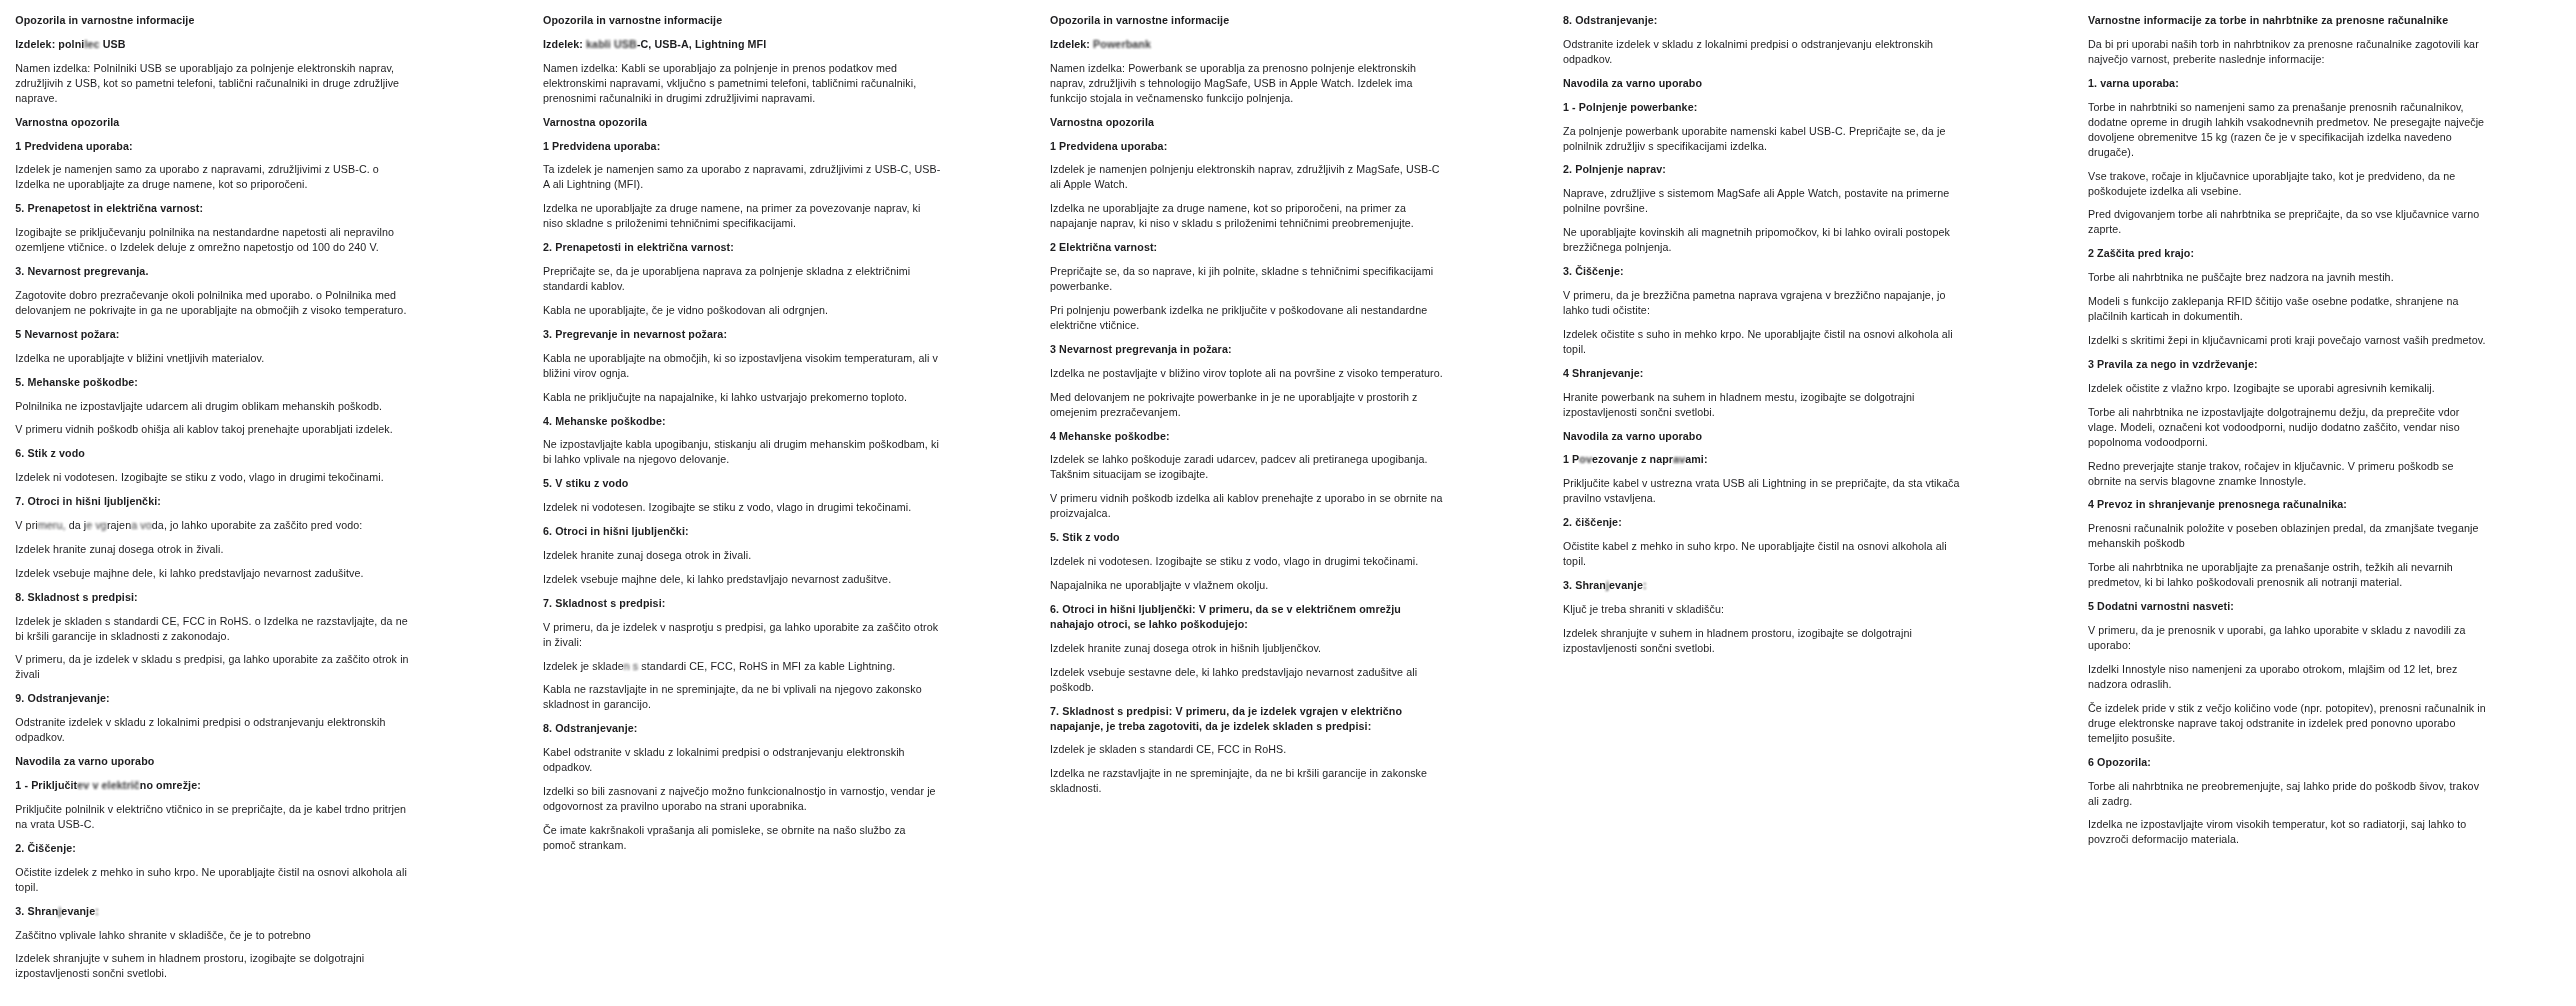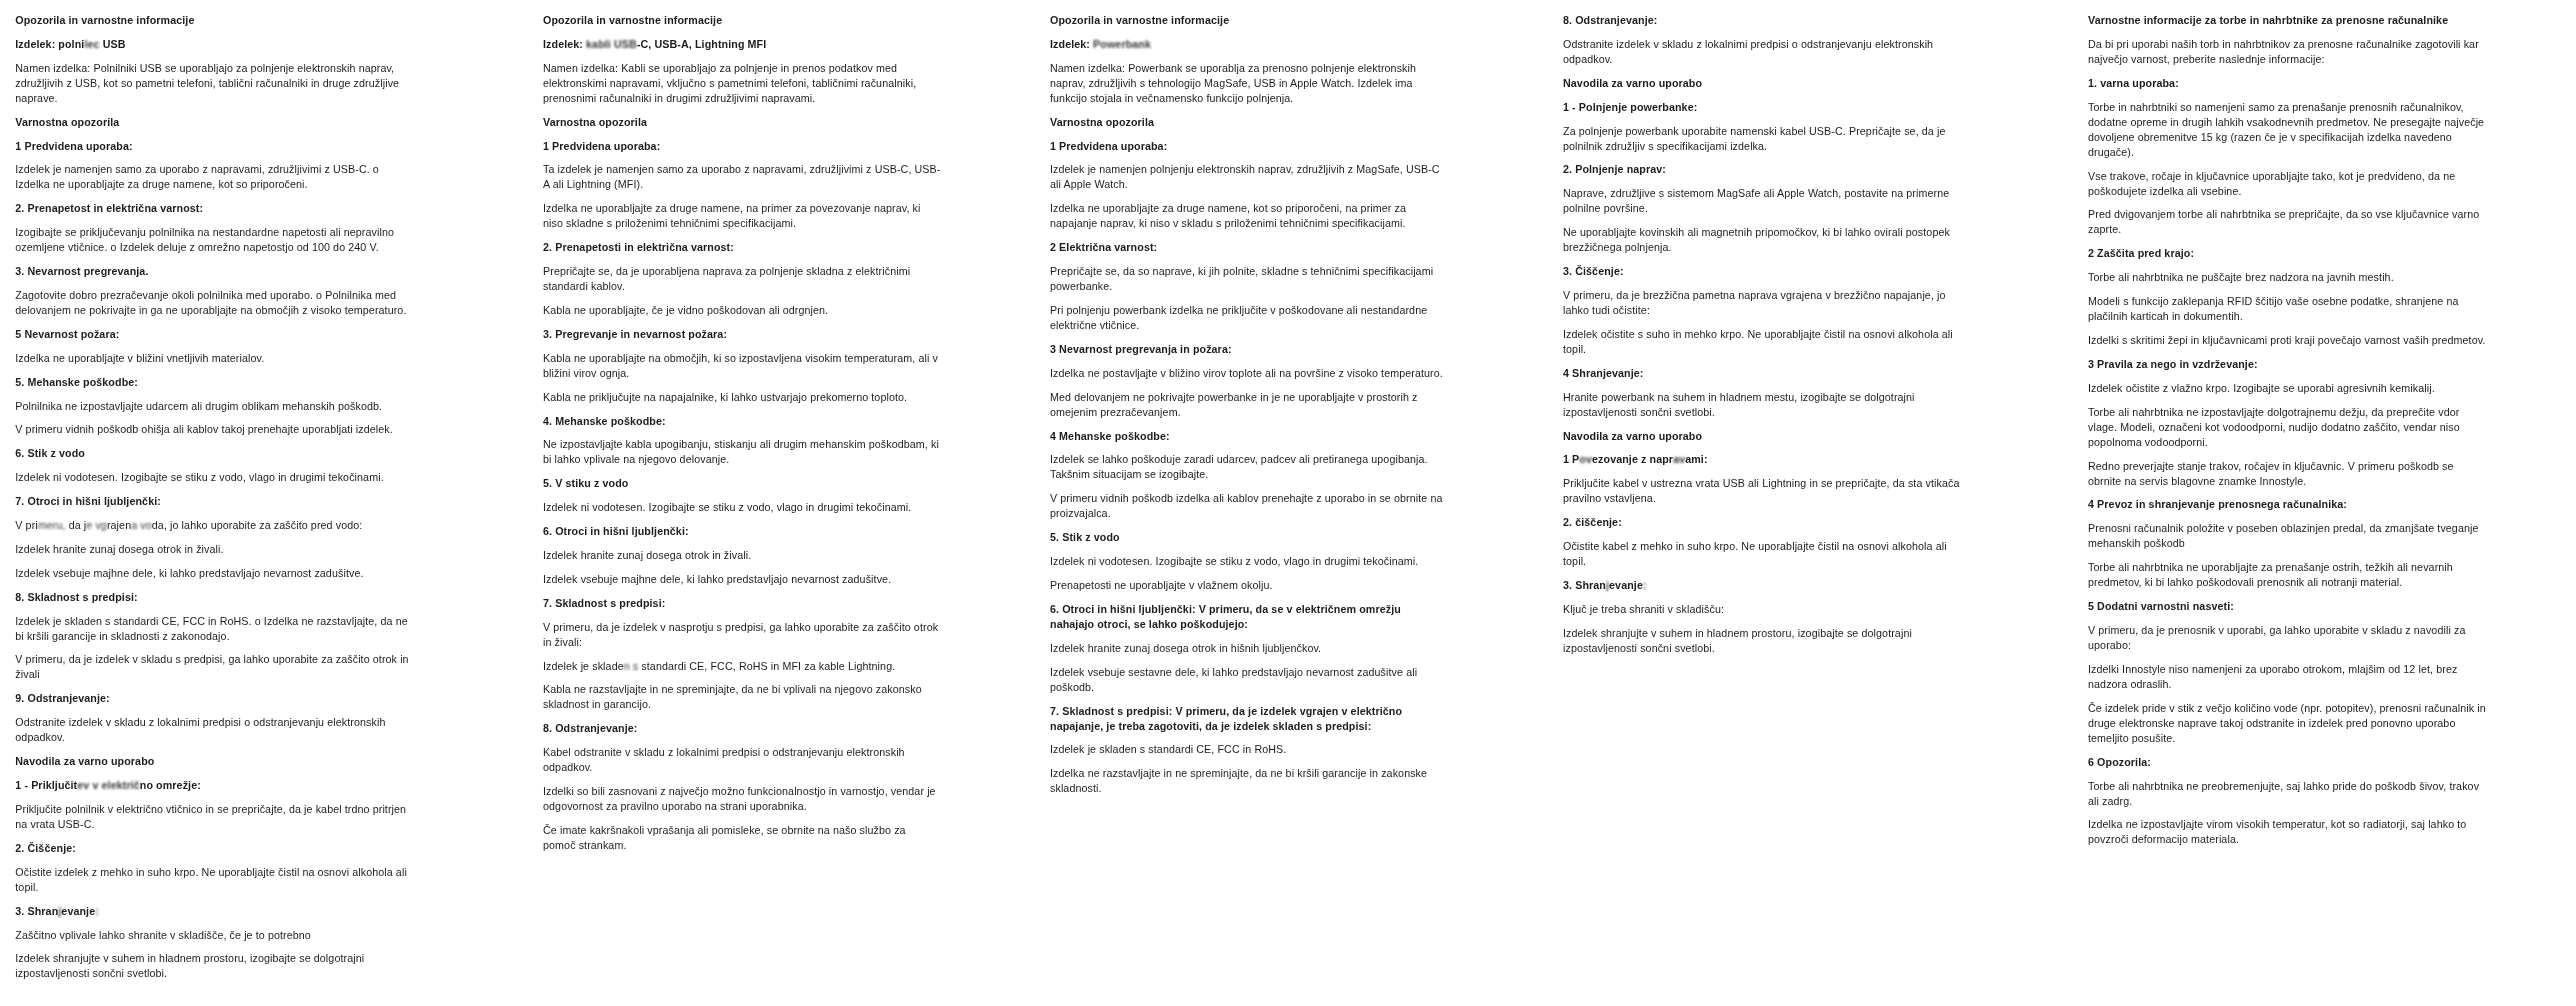--- a/index.html
+++ b/index.html
@@ -42,21 +42,21 @@
 <body>
 
 <div id="page">
   <div class="col c0">
       <div class="blk h">Opozorila in varnostne informacije</div>
       <div class="blk h"><span>Izdelek: polni</span><span class="smudge">lec</span><span> USB</span></div>
       <div class="blk p">Namen izdelka: Polnilniki USB se uporabljajo za polnjenje elektronskih naprav, združljivih z USB, kot so pametni telefoni, tablični računalniki in druge združljive naprave.</div>
       <div class="blk h">Varnostna opozorila</div>
       <div class="blk h">1 Predvidena uporaba:</div>
       <div class="blk p">Izdelek je namenjen samo za uporabo z napravami, združljivimi z USB-C. o Izdelka ne uporabljajte za druge namene, kot so priporočeni.</div>
-      <div class="blk h">2. Prenapetost in električna varnost:</div>
+      <div class="blk h">5. Prenapetost in električna varnost:</div>
       <div class="blk p">Izogibajte se priključevanju polnilnika na nestandardne napetosti ali nepravilno ozemljene vtičnice. o Izdelek deluje z omrežno napetostjo od 100 do 240 V.</div>
       <div class="blk h">3. Nevarnost pregrevanja.</div>
       <div class="blk p">Zagotovite dobro prezračevanje okoli polnilnika med uporabo. o Polnilnika med delovanjem ne pokrivajte in ga ne uporabljajte na območjih z visoko temperaturo.</div>
       <div class="blk h">5 Nevarnost požara:</div>
       <div class="blk p">Izdelka ne uporabljajte v bližini vnetljivih materialov.</div>
       <div class="blk h">5. Mehanske poškodbe:</div>
       <div class="blk p">Polnilnika ne izpostavljajte udarcem ali drugim oblikam mehanskih poškodb.</div>
       <div class="blk p">V primeru vidnih poškodb ohišja ali kablov takoj prenehajte uporabljati izdelek.</div>
       <div class="blk h">6. Stik z vodo</div>
       <div class="blk p">Izdelek ni vodotesen. Izogibajte se stiku z vodo, vlago in drugimi tekočinami.</div>
@@ -108,33 +108,33 @@
       <div class="blk p gap">Izdelki so bili zasnovani z največjo možno funkcionalnostjo in varnostjo, vendar je odgovornost za pravilno uporabo na strani uporabnika.</div>
       <div class="blk p">Če imate kakršnakoli vprašanja ali pomisleke, se obrnite na našo službo za pomoč strankam.</div>
     </div>
   <div class="col c2">
       <div class="blk h">Opozorila in varnostne informacije</div>
       <div class="blk h"><span>Izdelek: </span><span class="smudge">Powerbank</span></div>
       <div class="blk p">Namen izdelka: Powerbank se uporablja za prenosno polnjenje elektronskih naprav, združljivih s tehnologijo MagSafe, USB in Apple Watch. Izdelek ima funkcijo stojala in večnamensko funkcijo polnjenja.</div>
       <div class="blk h">Varnostna opozorila</div>
       <div class="blk h">1 Predvidena uporaba:</div>
       <div class="blk p">Izdelek je namenjen polnjenju elektronskih naprav, združljivih z MagSafe, USB-C ali Apple Watch.</div>
-      <div class="blk p">Izdelka ne uporabljajte za druge namene, kot so priporočeni, na primer za napajanje naprav, ki niso v skladu s priloženimi tehničnimi specifikacijami.</div>
+      <div class="blk p">Izdelka ne uporabljajte za druge namene, kot so priporočeni, na primer za napajanje naprav, ki niso v skladu s priloženimi tehničnimi preobremenjujte.</div>
       <div class="blk h">2 Električna varnost:</div>
       <div class="blk p">Prepričajte se, da so naprave, ki jih polnite, skladne s tehničnimi specifikacijami powerbanke.</div>
       <div class="blk p">Pri polnjenju powerbank izdelka ne priključite v poškodovane ali nestandardne električne vtičnice.</div>
       <div class="blk h">3 Nevarnost pregrevanja in požara:</div>
       <div class="blk p">Izdelka ne postavljajte v bližino virov toplote ali na površine z visoko temperaturo.</div>
       <div class="blk p">Med delovanjem ne pokrivajte powerbanke in je ne uporabljajte v prostorih z omejenim prezračevanjem.</div>
       <div class="blk h">4 Mehanske poškodbe:</div>
       <div class="blk p">Izdelek se lahko poškoduje zaradi udarcev, padcev ali pretiranega upogibanja. Takšnim situacijam se izogibajte.</div>
       <div class="blk p">V primeru vidnih poškodb izdelka ali kablov prenehajte z uporabo in se obrnite na proizvajalca.</div>
       <div class="blk h">5. Stik z vodo</div>
       <div class="blk p">Izdelek ni vodotesen. Izogibajte se stiku z vodo, vlago in drugimi tekočinami.</div>
-      <div class="blk p">Prenapetosti ne uporabljajte v vlažnem okolju.</div>
+      <div class="blk p">Napajalnika ne uporabljajte v vlažnem okolju.</div>
       <div class="blk h">6. Otroci in hišni ljubljenčki: V primeru, da se v električnem omrežju nahajajo otroci, se lahko poškodujejo:</div>
       <div class="blk p">Izdelek hranite zunaj dosega otrok in hišnih ljubljenčkov.</div>
       <div class="blk p">Izdelek vsebuje sestavne dele, ki lahko predstavljajo nevarnost zadušitve ali poškodb.</div>
       <div class="blk h">7. Skladnost s predpisi: V primeru, da je izdelek vgrajen v električno napajanje, je treba zagotoviti, da je izdelek skladen s predpisi:</div>
       <div class="blk p">Izdelek je skladen s standardi CE, FCC in RoHS.</div>
       <div class="blk p">Izdelka ne razstavljajte in ne spreminjajte, da ne bi kršili garancije in zakonske skladnosti.</div>
     </div>
   <div class="col c3">
       <div class="blk h">8. Odstranjevanje:</div>
       <div class="blk p">Odstranite izdelek v skladu z lokalnimi predpisi o odstranjevanju elektronskih odpadkov.</div>

